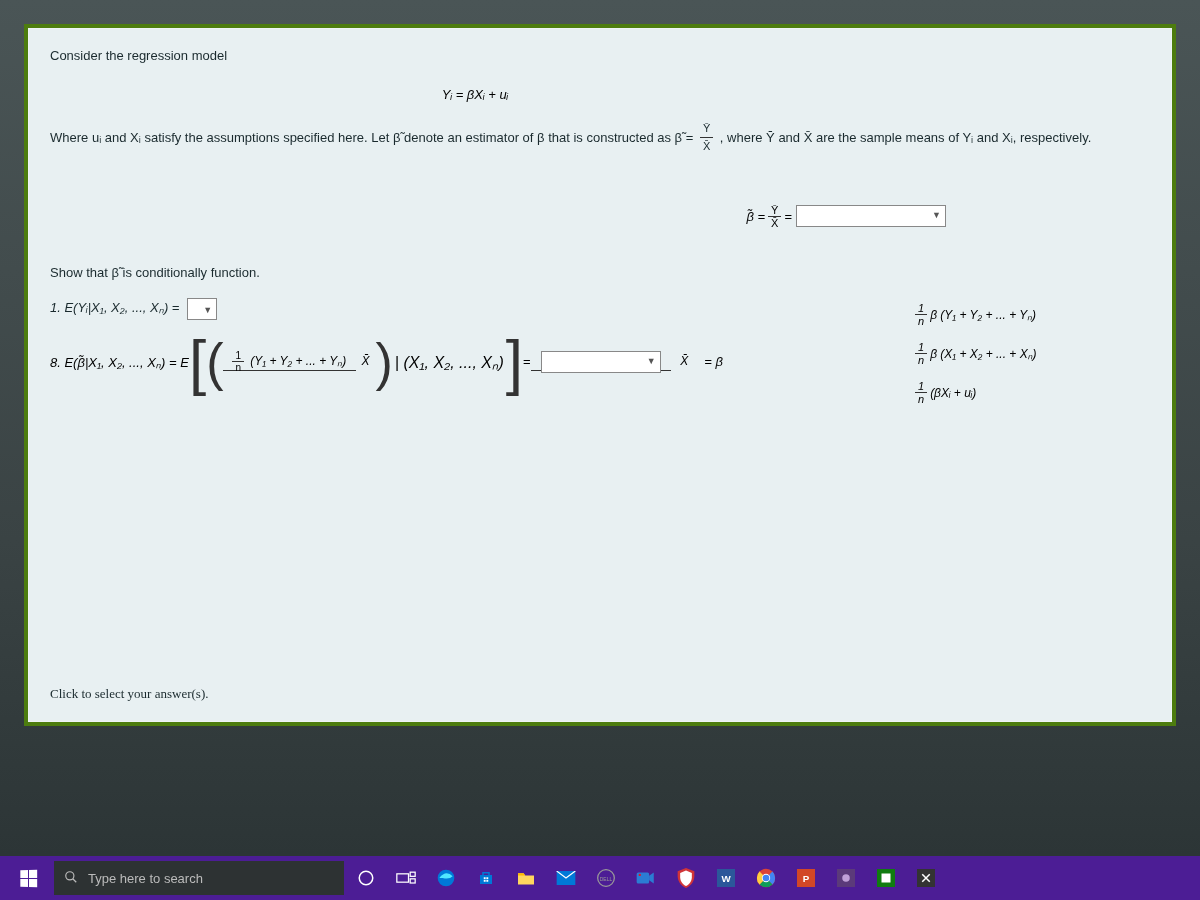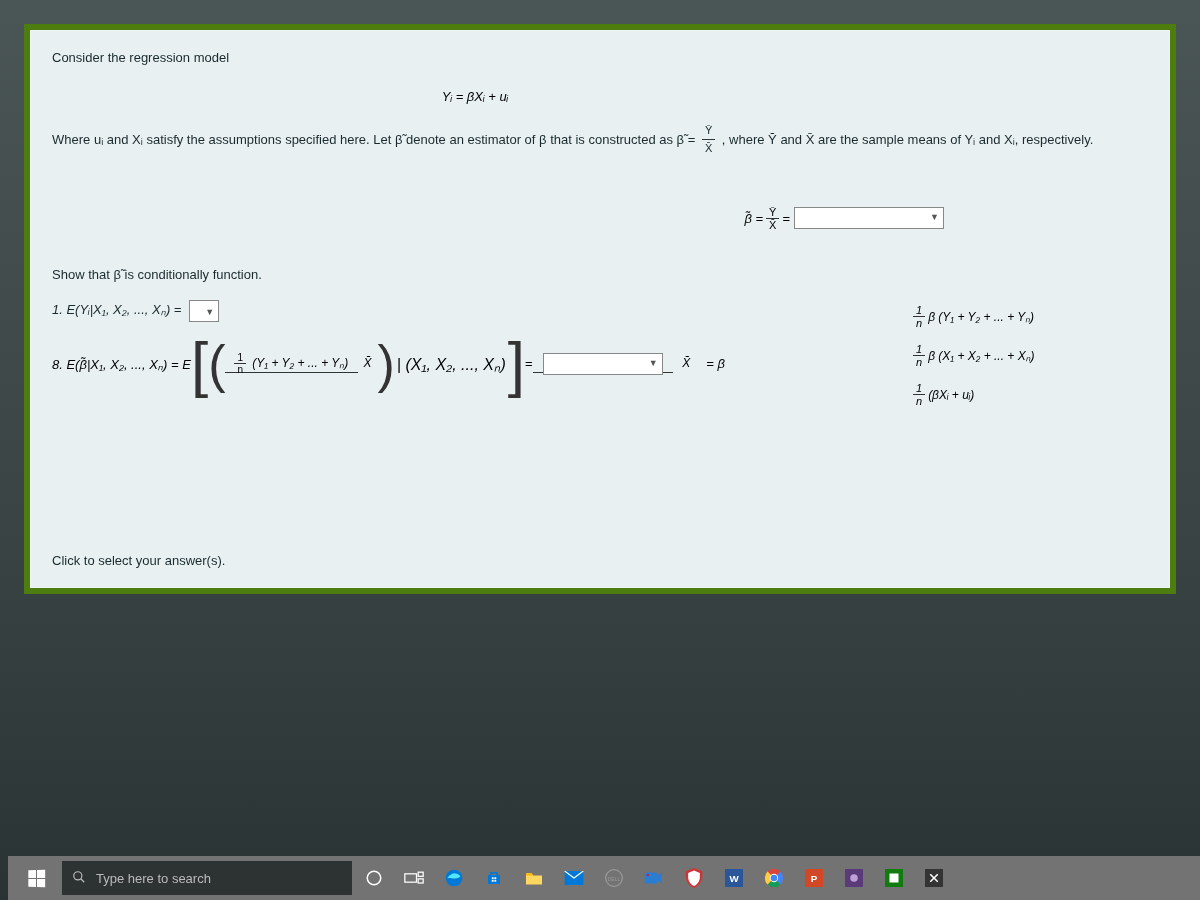--- a/index.html
+++ b/index.html
@@ -10,23 +10,23 @@
     font-family: Arial, sans-serif;
     overflow: hidden;
     position: relative;
   }
   .content-panel {
     position: absolute;
     top: 24px;
     left: 24px;
     right: 24px;
     background: #e8f0f2;
-    border: 6px solid #4d7c0f;
+    border: 4px solid #4d7c0f;
     padding: 18px 22px 30px 22px;
-    height: 570px;
+    height: 702px;
     box-shadow: inset 0 0 0 1px rgba(255,255,255,0.3);
   }
   .line {
     font-size: 13px;
     color: #1a2a2e;
     margin-bottom: 14px;
     line-height: 1.6;
   }
   .model-eq {
     text-align: center;
@@ -99,35 +99,34 @@
     color: #333;
     font-weight: 100;
   }
   .inner-frac {
     display: inline-block;
     text-align: center;
     vertical-align: middle;
   }
   .inner-frac .inum { border-bottom: 1px solid #333; padding: 2px 6px; font-size: 12px; }
   .inner-frac .iden { padding: 2px 6px; font-size: 12px; }
-  .click-hint { position: absolute; bottom: 20px; left: 22px; font-size: 13px; color: #1a2a2e; }
+  .click-hint { position: absolute; bottom: 20px; left: 22px; font-size: 13px; color: #1a2a2e; font-family: Liberation Serif, serif; }
 
   
   .taskbar {
     position: absolute;
     bottom: 0;
     left: 0;
     right: 0;
     height: 44px;
-    background: #737373;
+    background: #4c1d95;
     display: flex;
     align-items: center;
     padding: 0 6px;
     gap: 4px;
-    margin-left: 8px;
   }
   .start-btn {
     width: 44px;
     height: 36px;
     display: flex;
     align-items: center;
     justify-content: center;
     color: #fff;
   }
   .win-logo {

